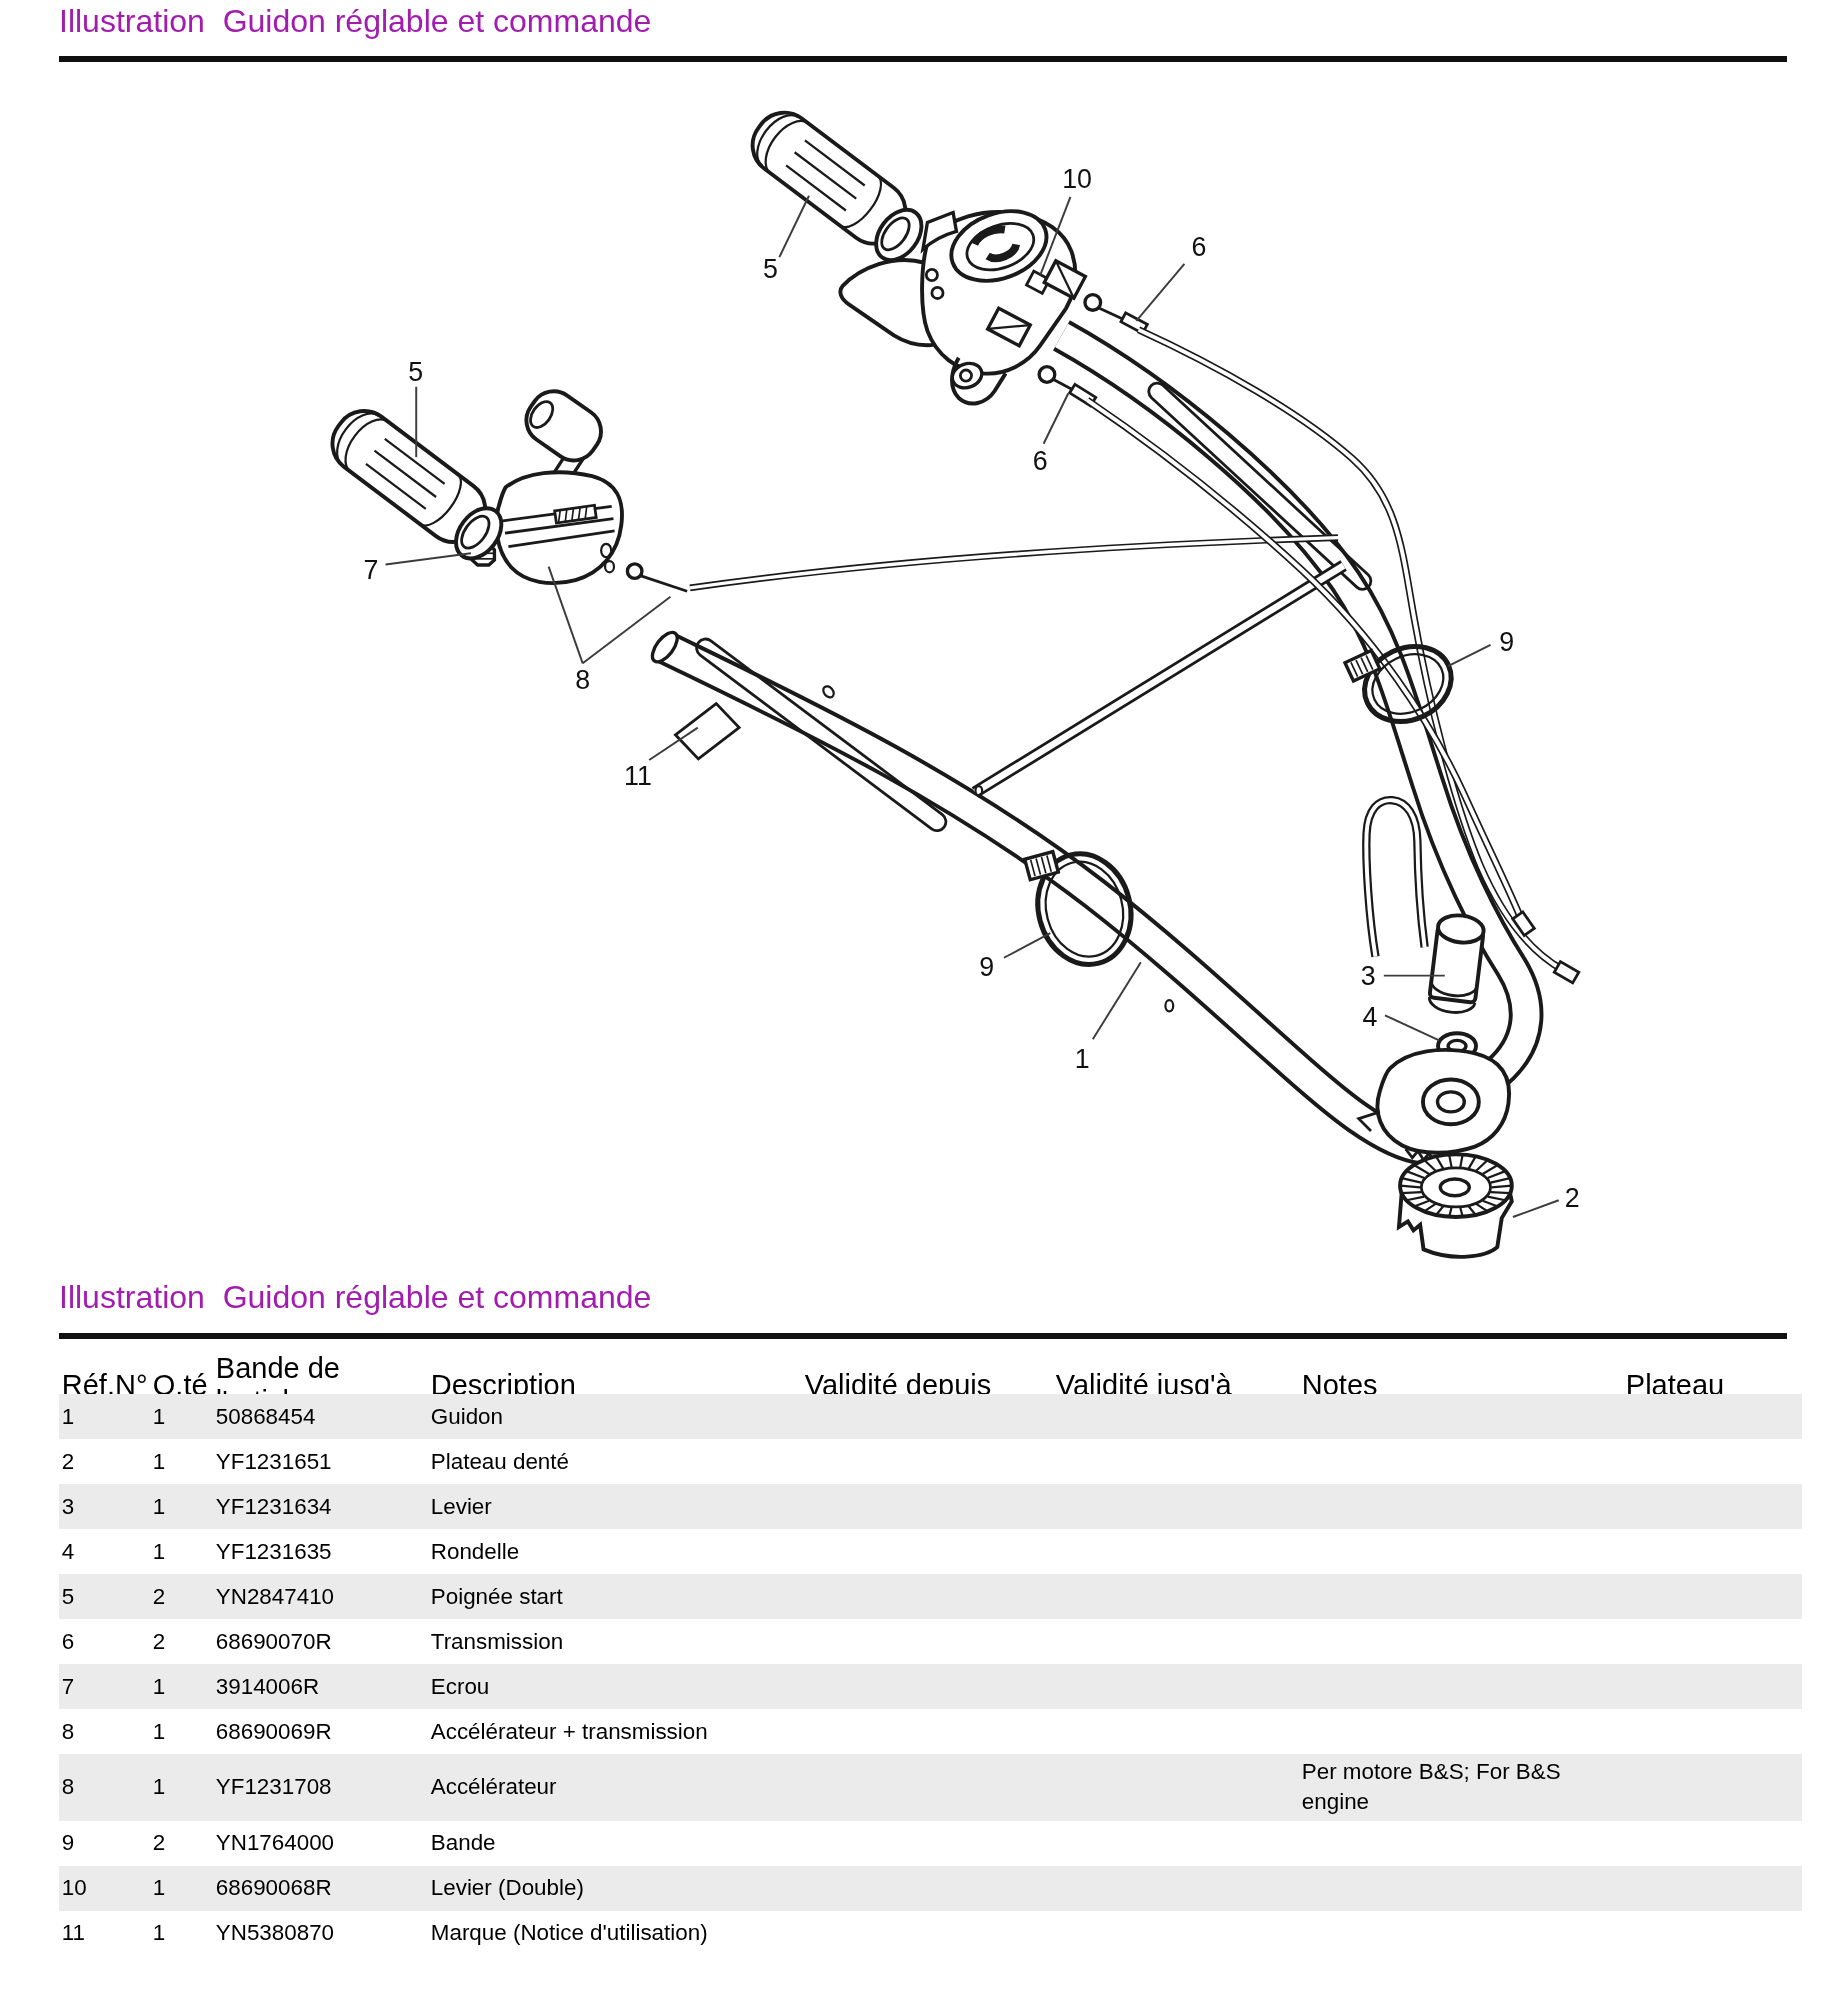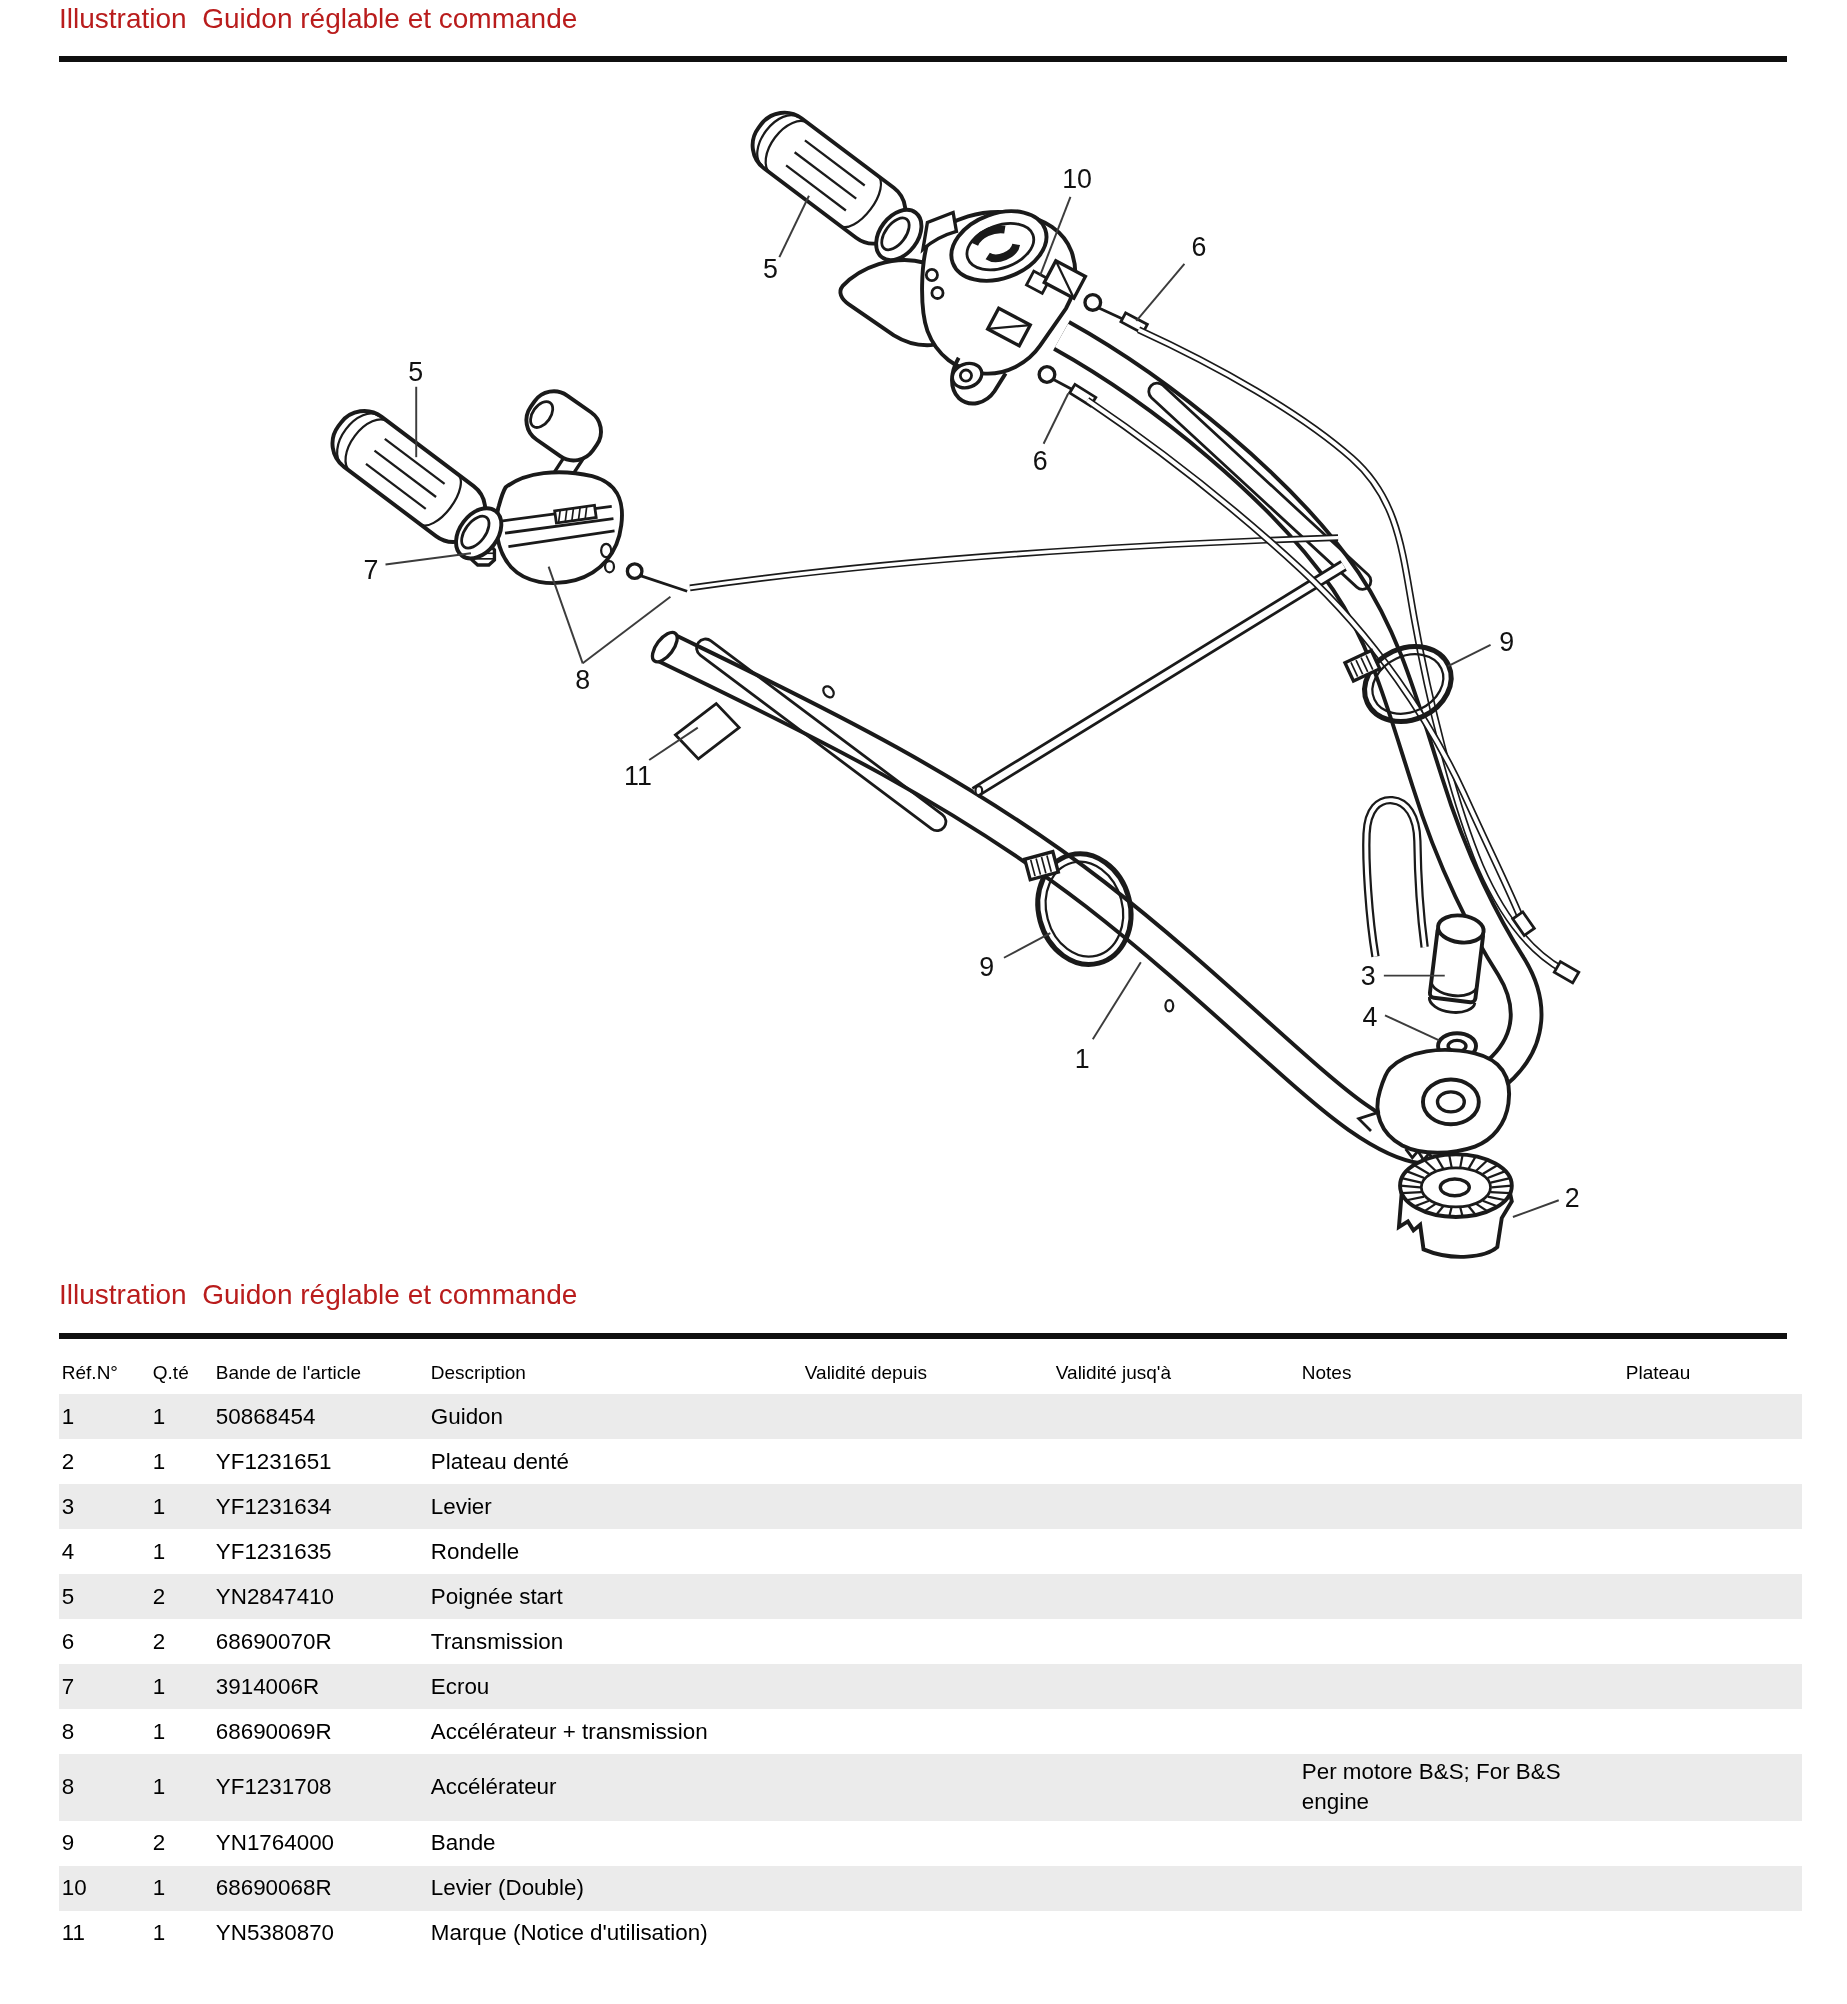--- a/index.html
+++ b/index.html
@@ -2,32 +2,32 @@
 <html style="font-size:9px"><head>
 <meta charset="utf-8">
 <style>
   html,body{margin:0;padding:0;}
   body{
     width:1847px;height:2005px;position:relative;overflow:hidden;
     background:#ffffff;color:#111;
     font-family:"Liberation Sans","DejaVu Sans",sans-serif;
   }
   .heading{
-    position:absolute;left:59px;font-size:28px;color:#b91c1c;
+    position:absolute;left:59px;font-size:32px;color:#a21caf;
     white-space:pre;letter-spacing:0;
   }
   .rule{
     position:absolute;left:59px;width:1728px;height:6.1px;background:#101010;
   }
   #diagram-svg{position:absolute;left:0;top:0;}
   
   .tbl-header{
     position:absolute;left:59px;top:1352px;width:1743px;height:41px;
     display:grid;grid-template-columns:91px 63px 215px 374px 251px 246px 324px 1fr;
-    align-items:center;font-size:19px;color:#000;
+    align-items:center;font-size:29px;color:#000;
   }
   #table-body{position:absolute;left:59px;top:1394px;width:1743px;}
   .row{
     display:grid;grid-template-columns:91px 63px 215px 374px 251px 246px 324px 1fr;
     align-items:center;min-height:45px;font-size:22.4px;line-height:30px;color:#000;
     box-sizing:border-box;padding:3.4px 0;
   }
   .row.alt{background:#ebebeb;}
   .cell{padding-left:2.8px;}
   .tbl-header .cell{padding-left:2.8px;}

